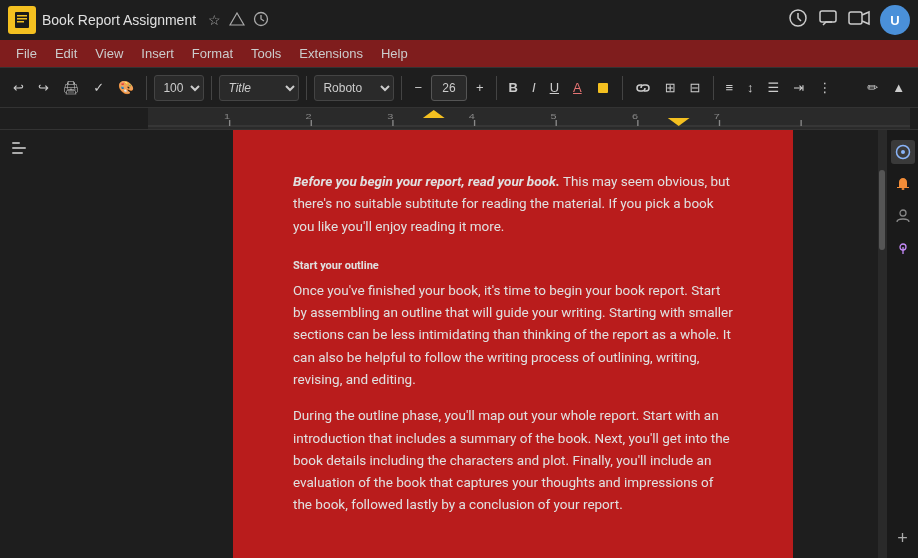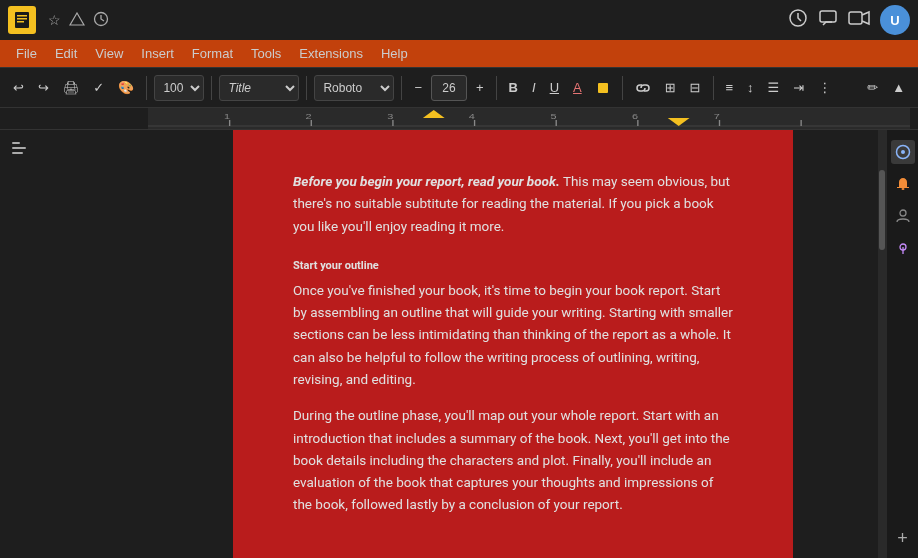--- a/index.html
+++ b/index.html
@@ -46,21 +46,21 @@
       padding: 6px 16px; font-size: 13px; cursor: pointer; display: flex; align-items: center; gap: 5px; font-weight: 500;
     }
     #avatar {
       width: 30px; height: 30px; border-radius: 50%; background: #4a90d9;
       display: flex; align-items: center; justify-content: center;
       color: white; font-size: 13px; font-weight: bold; cursor: pointer;
     }
 
     
     #menu-bar {
-      background: #c2410c;
+      background: #7f1d1d;
       height: 28px;
       display: flex;
       align-items: center;
       padding: 0 8px;
       gap: 2px;
       border-bottom: 1px solid #333;
     }
     .menu-item {
       color: #ccc; font-size: 13px; padding: 3px 8px; cursor: pointer; border-radius: 3px;
     }
@@ -202,20 +202,23 @@
 <body>
 
 <div id="title-bar">
   <div id="app-icon">
     <svg width="18" height="18" viewBox="0 0 18 18">
         <rect x="2" y="1" width="14" height="16" rx="1" fill="#1a1a1a"></rect>
         <rect x="4" y="4" width="10" height="1.5" fill="#f4c020"></rect>
         <rect x="4" y="7" width="10" height="1.5" fill="#f4c020"></rect>
         <rect x="4" y="10" width="7" height="1.5" fill="#f4c020"></rect>
       </svg>
+  </div>
+  <div id="doc-title-area">
+    <span id="doc-title">Book Report Assignment</span>
   </div>
   <div id="title-icons">
     <span style="color:#aaa;font-size:14px;cursor:pointer;">☆</span>
     <span style="color:#aaa;font-size:14px;cursor:pointer;">
       <svg width="16" height="14" viewBox="0 0 16 14">
           <polygon points="8,1 15,13 1,13" fill="none" stroke="#aaa" stroke-width="1.2"></polygon>
         </svg>
     </span>
     <span style="color:#aaa;font-size:14px;cursor:pointer;">
       <svg width="16" height="16" viewBox="0 0 16 16">

